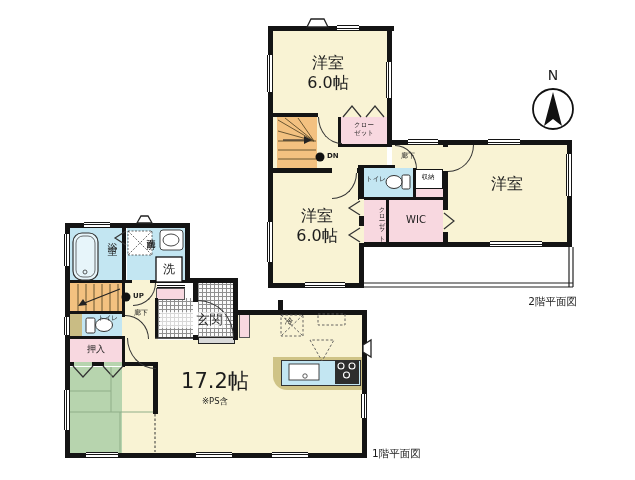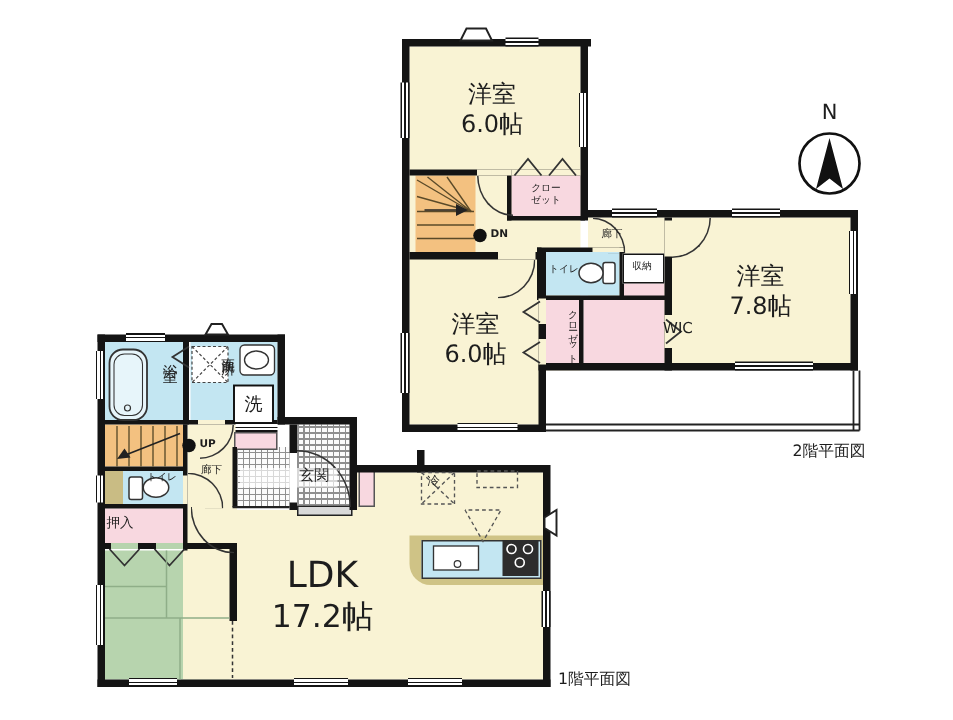--- a/index.html
+++ b/index.html
@@ -248,49 +248,48 @@
         <line x1="573" y1="247" x2="573" y2="287"></line>
     </g>
   </svg>
 
   <div class="abs lbl" style="left:288px;top:53px;width:80px;font-size:16px;">
     <div>洋室</div>
     <div>6.0帖</div>
   </div>
   <div class="abs lbl" style="left:467px;top:174px;width:80px;font-size:16px;">
     <div>洋室</div>
-    <div>7.8帖</div>
   </div>
   <div class="abs lbl" style="left:277px;top:206px;width:80px;font-size:16px;">
     <div>洋室</div>
     <div>6.0帖</div>
   </div>
   <div class="abs lbl" style="left:341px;top:121px;width:46px;font-size:6.5px;">
     <div>クロー</div>
     <div>ゼット</div>
   </div>
   <div class="abs vert2" style="left:362px;top:202px;width:23px;height:39px;font-size:6.5px;">クローゼット</div>
-  <div class="abs lbl" style="left:389px;top:214px;width:54px;font-size:10px;padding-left:36px;">WIC</div>
+  <div class="abs lbl" style="left:389px;top:214px;width:54px;font-size:10px;">WIC</div>
   <div class="abs lbl" style="left:361px;top:175px;width:30px;font-size:6.5px;">トイレ</div>
   <div class="abs lbl" style="left:415px;top:173px;width:26px;font-size:6.5px;">収納</div>
   <div class="abs lbl" style="left:392px;top:152px;width:32px;font-size:7px;">廊下</div>
   <div class="abs lbl" style="left:327px;top:152px;width:18px;font-size:7px;font-weight:bold;text-align:left;">DN</div>
   <div class="abs lbl" style="left:515px;top:295px;width:62px;font-size:10.5px;text-align:right;">2階平面図</div>
   <div class="abs lbl" style="left:545px;top:67px;width:16px;font-size:14px;">N</div>
 
   <div class="abs vert" style="left:104px;top:234px;width:14px;height:46px;font-size:10px;">浴室</div>
   <div class="abs vert" style="left:142px;top:232px;width:13px;height:50px;font-size:9px;letter-spacing:1px;">洗面所</div>
   <div class="abs lbl" style="left:156px;top:262px;width:26px;font-size:12px;">洗</div>
   <div class="abs lbl" style="left:94px;top:314px;width:28px;font-size:6.5px;">トイレ</div>
   <div class="abs lbl" style="left:127px;top:309px;width:28px;font-size:7px;">廊下</div>
-  <div class="abs lbl" style="left:160px;top:312px;width:31px;font-size:10px;background:rgba(255,255,255,.65);padding-left:34px;">玄関</div>
-  <div class="abs lbl" style="left:54px;top:344px;width:52px;font-size:9px;">押入</div>
+  <div class="abs lbl" style="left:160px;top:312px;width:31px;font-size:13px;background:rgba(255,255,255,.65);padding-left:34px;">玄関</div>
+  <div class="abs lbl" style="left:70px;top:344px;width:52px;font-size:9px;">押入</div>
   <div class="abs lbl" style="left:69px;top:387px;width:84px;font-size:17px;">
   </div>
   <div class="abs lbl" style="left:145px;top:368px;width:140px;">
-    <div style="font-size:24px;">LDK</div>
     <div style="font-size:21px;">17.2帖</div>
+    <div style="font-size:8.5px;margin-top:2px;">※PS含</div>
   </div>
   <div class="abs lbl" style="left:282px;top:316px;width:14px;font-size:8.5px;">冷</div>
   <div class="abs lbl" style="left:133px;top:292px;width:18px;font-size:7px;font-weight:bold;text-align:left;">UP</div>
   <div class="abs lbl" style="left:372px;top:447px;width:66px;font-size:10.5px;text-align:left;">1階平面図</div>
 
 </div>
 
 </body></html>

